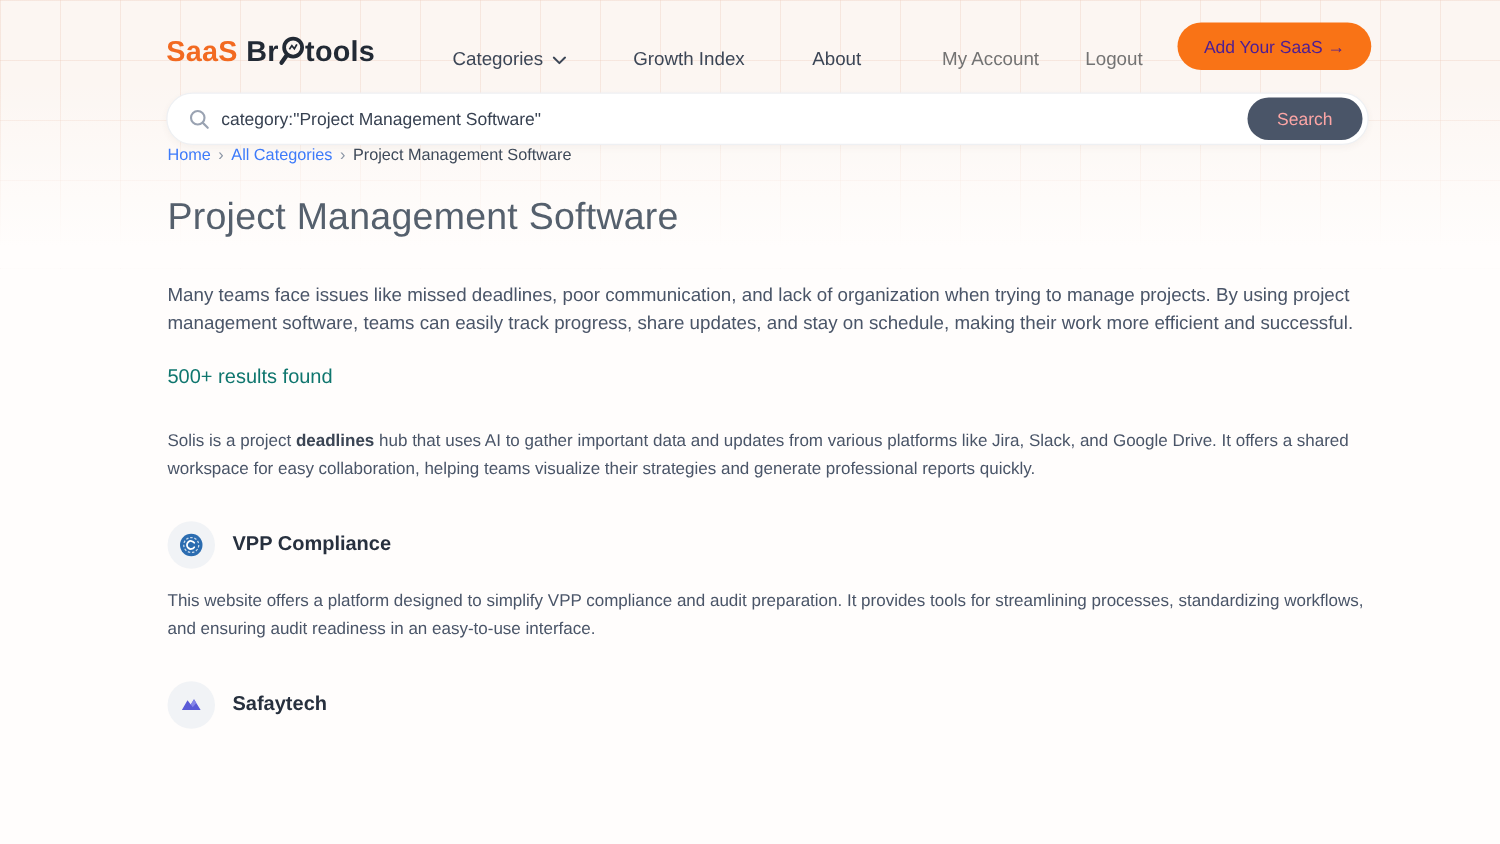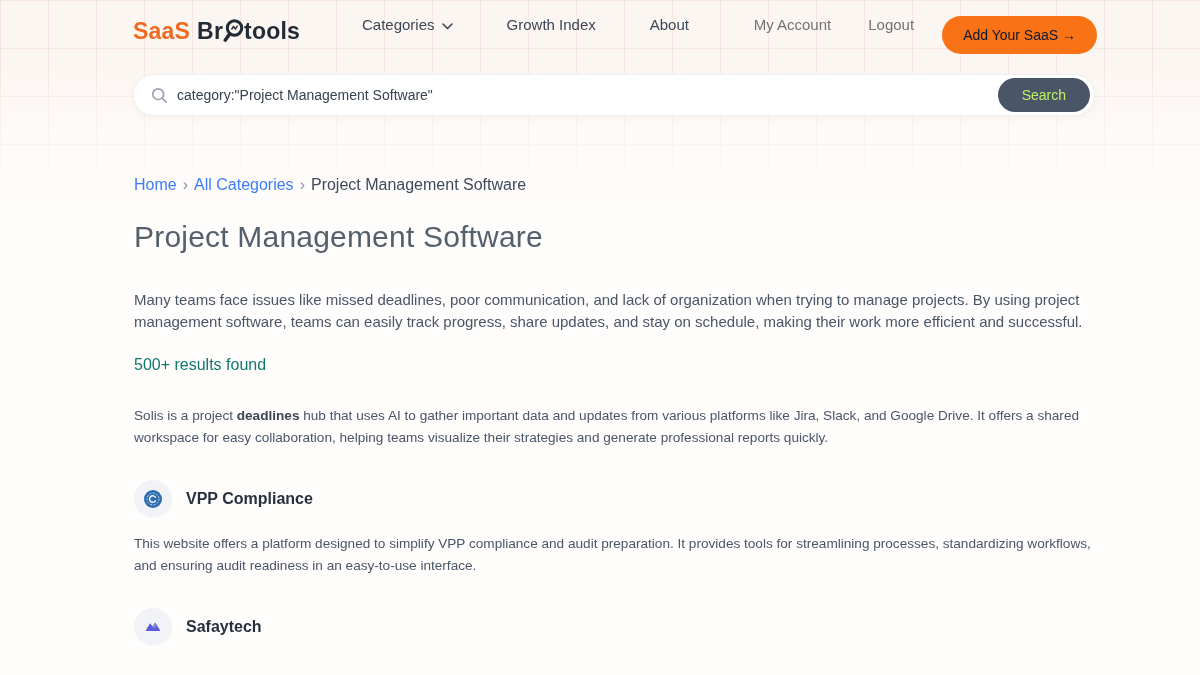--- a/index.html
+++ b/index.html
@@ -20,62 +20,62 @@
     pointer-events: none;
   }
   .top-texture::after {
     content: ""; position: absolute; inset: 0;
     background: linear-gradient(to bottom, rgba(255,253,252,0) 30%, #fffdfc 92%);
   }
   .layer { position: relative; z-index: 2; }
 
   
   .header {
-    display: flex; align-items: flex-start;
+    display: flex; align-items: flex-end;
     padding: 16px 103px 10px 133px;
     height: 66px;
   }
   .logo { display: flex; align-items: center; font-size: 23px; font-weight: 700; letter-spacing: .2px; cursor: pointer; }
   .logo .saas { color: #f26a21; }
   .logo .space { width: 7px; }
   .logo .dark { color: #222a35; }
   .logo .lens { display: inline-block; margin: 2px 0 -4px 0; }
   .nav { display: flex; align-items: center; gap: 54px; margin-left: 62px; font-size: 15px; color: #3c4656; }
   .nav-item { display: flex; align-items: center; gap: 7px; cursor: pointer; }
   .spacer { flex: 1; }
   .account-links { display: flex; align-items: center; gap: 37px; font-size: 15px; margin-right: 28px; }
   .link-blue { color: #737373; cursor: pointer; }
   .btn-add {
-    background: #f97316; color: #0f172a; border: none; cursor: pointer;
+    background: #f97316; color: #4c1d95; border: none; cursor: pointer;
     font-size: 14px; font-family: inherit;
     padding: 11px 21px; border-radius: 9999px;
   }
 
   
   .search-row { margin: 8px 105px 0 133px; }
   .search-pill {
     position: relative; display: flex; align-items: center;
     background: #ffffff; border: 1px solid #eef0f3; border-radius: 9999px;
     height: 42px; padding: 0 4px 0 17px;
     box-shadow: 0 2px 6px rgba(90,70,60,0.05);
   }
   .search-pill .mag { flex: 0 0 auto; margin-right: 9px; display: flex; }
   .search-input {
     flex: 1; border: none; outline: none; background: transparent;
     font-family: inherit; font-size: 14px; color: #374151;
   }
   .btn-search {
     flex: 0 0 auto; border: none; cursor: pointer; font-family: inherit;
-    background: #4a5568; color: #bef264; font-size: 14px;
+    background: #4a5568; color: #fca5a5; font-size: 14px;
     padding: 9px 24px; border-radius: 9999px;
   }
 
   
   .container { margin: 0 105px 0 134px; }
-  .breadcrumb { margin-top: 60px; font-size: 16px; color: #8b95a5; display: flex; gap: 6px; align-items: flex-end; }
+  .breadcrumb { font-size: 13px; color: #8b95a5; display: flex; gap: 6px; align-items: flex-end; }
   .breadcrumb .crumb-link { color: #3e7bfa; cursor: pointer; }
   .breadcrumb .current { color: #3f4a5a; }
   .page-title { margin-top: 26px; font-size: 30px; font-weight: 500; color: #55606d; letter-spacing: .2px; }
   .page-desc { margin-top: 35px; font-size: 15px; line-height: 21.5px; color: #4a5568; max-width: 965px; }
   .results-count { margin-top: 24px; font-size: 16px; color: #0f766e; }
 
   .result-item { margin-top: 31px; }
   .result-head { display: flex; align-items: center; gap: 14px; cursor: pointer; }
   .avatar {
     width: 38px; height: 38px; border-radius: 50%;

